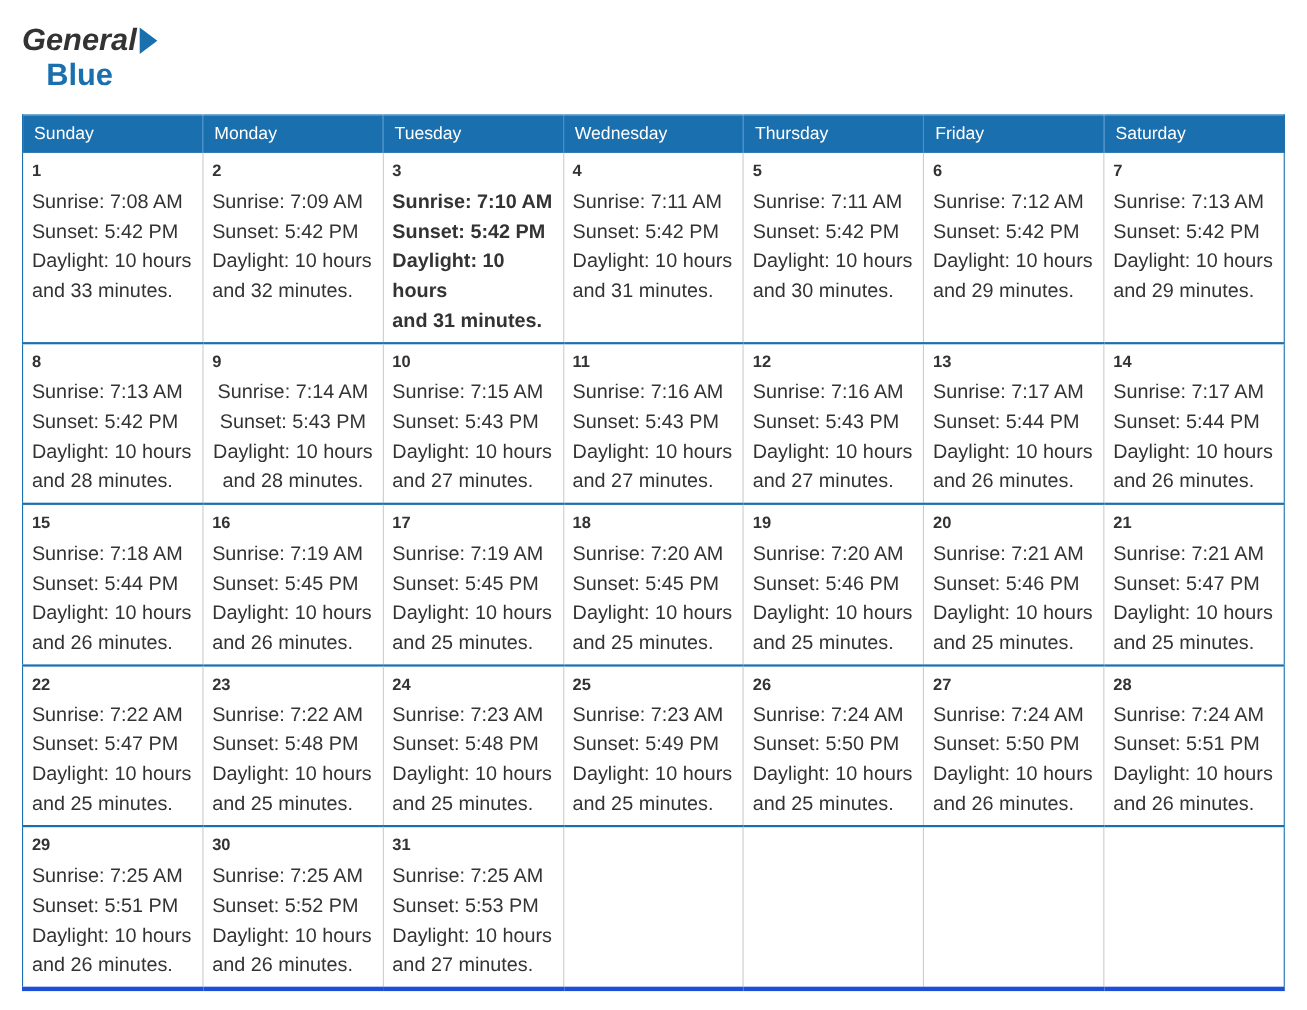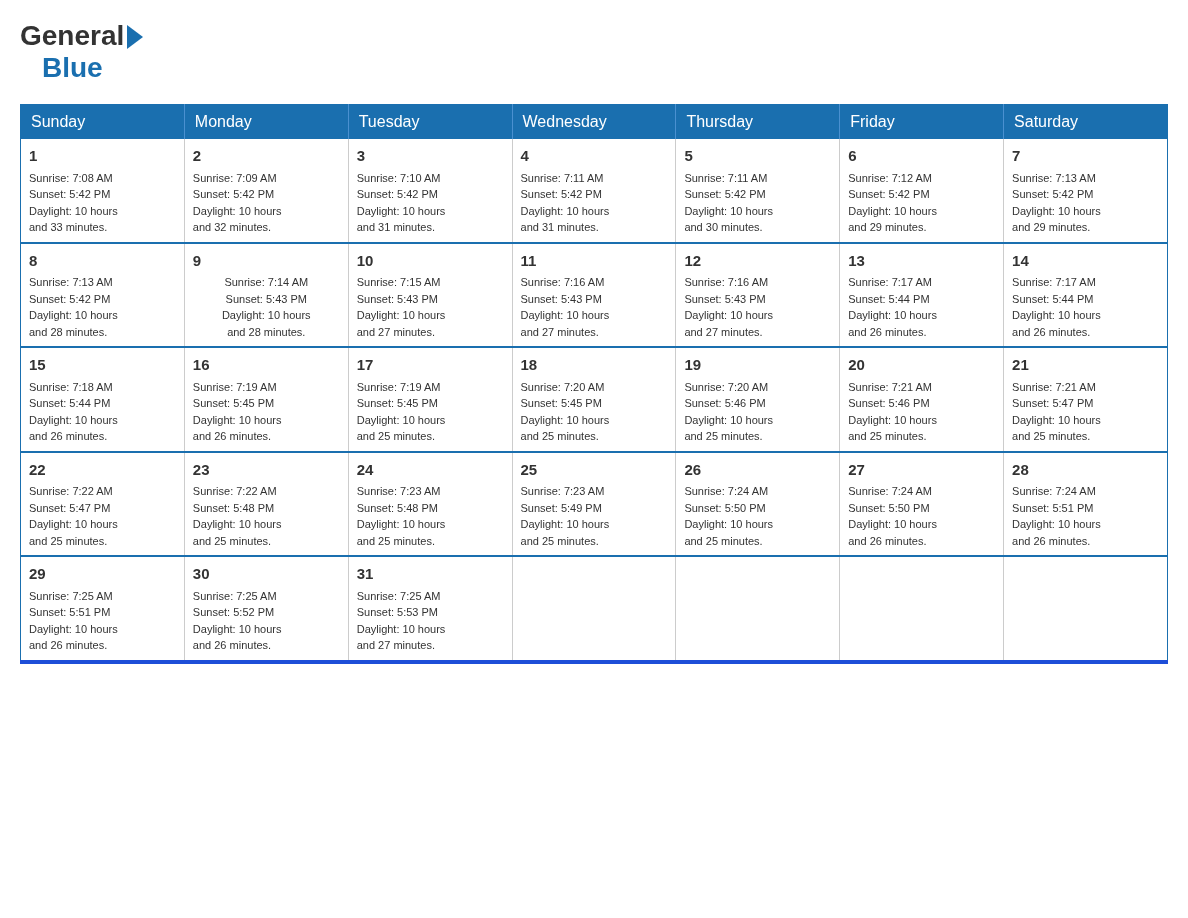--- a/index.html
+++ b/index.html
@@ -22,20 +22,21 @@
       align-items: flex-start;
     }
     .logo-top {
       display: flex;
       align-items: center;
     }
     .logo-general {
       font-size: 28px;
       font-weight: bold;
       color: #333;
+      font-style: italic;
     }
     .logo-arrow {
       width: 0;
       height: 0;
       border-left: 16px solid #1a6faf;
       border-top: 12px solid transparent;
       border-bottom: 12px solid transparent;
       margin-left: 3px;
       margin-top: 2px;
     }
@@ -92,21 +93,21 @@
     .calendar tr:last-child td {
       border-bottom: 4px solid #1d4ed8;
     }
     .day-num {
       font-size: 15px;
       font-weight: bold;
       display: block;
       margin-bottom: 2px;
     }
     .day-info {
-      font-size: 11px;
+      font-size: 18px;
       color: #333;
     }
   </style>
 </head>
 <body>
 
 <div class="header">
   <div class="logo">
     <div class="logo-top">
       <span class="logo-general">General</span>
@@ -141,21 +142,21 @@
         </td>
         <td>
           <span class="day-num">2</span>
           <div class="day-info" style="white-space: pre-line;">Sunrise: 7:09 AM
 Sunset: 5:42 PM
 Daylight: 10 hours
 and 32 minutes.</div>
         </td>
         <td>
           <span class="day-num">3</span>
-          <div class="day-info" style="white-space: pre-line;">Sunrise: 7:10 AM
+          <div class="day-info" style="white-space: pre-line; font-weight: bold;">Sunrise: 7:10 AM
 Sunset: 5:42 PM
 Daylight: 10 hours
 and 31 minutes.</div>
         </td>
         <td>
           <span class="day-num">4</span>
           <div class="day-info" style="white-space: pre-line;">Sunrise: 7:11 AM
 Sunset: 5:42 PM
 Daylight: 10 hours
 and 31 minutes.</div>

